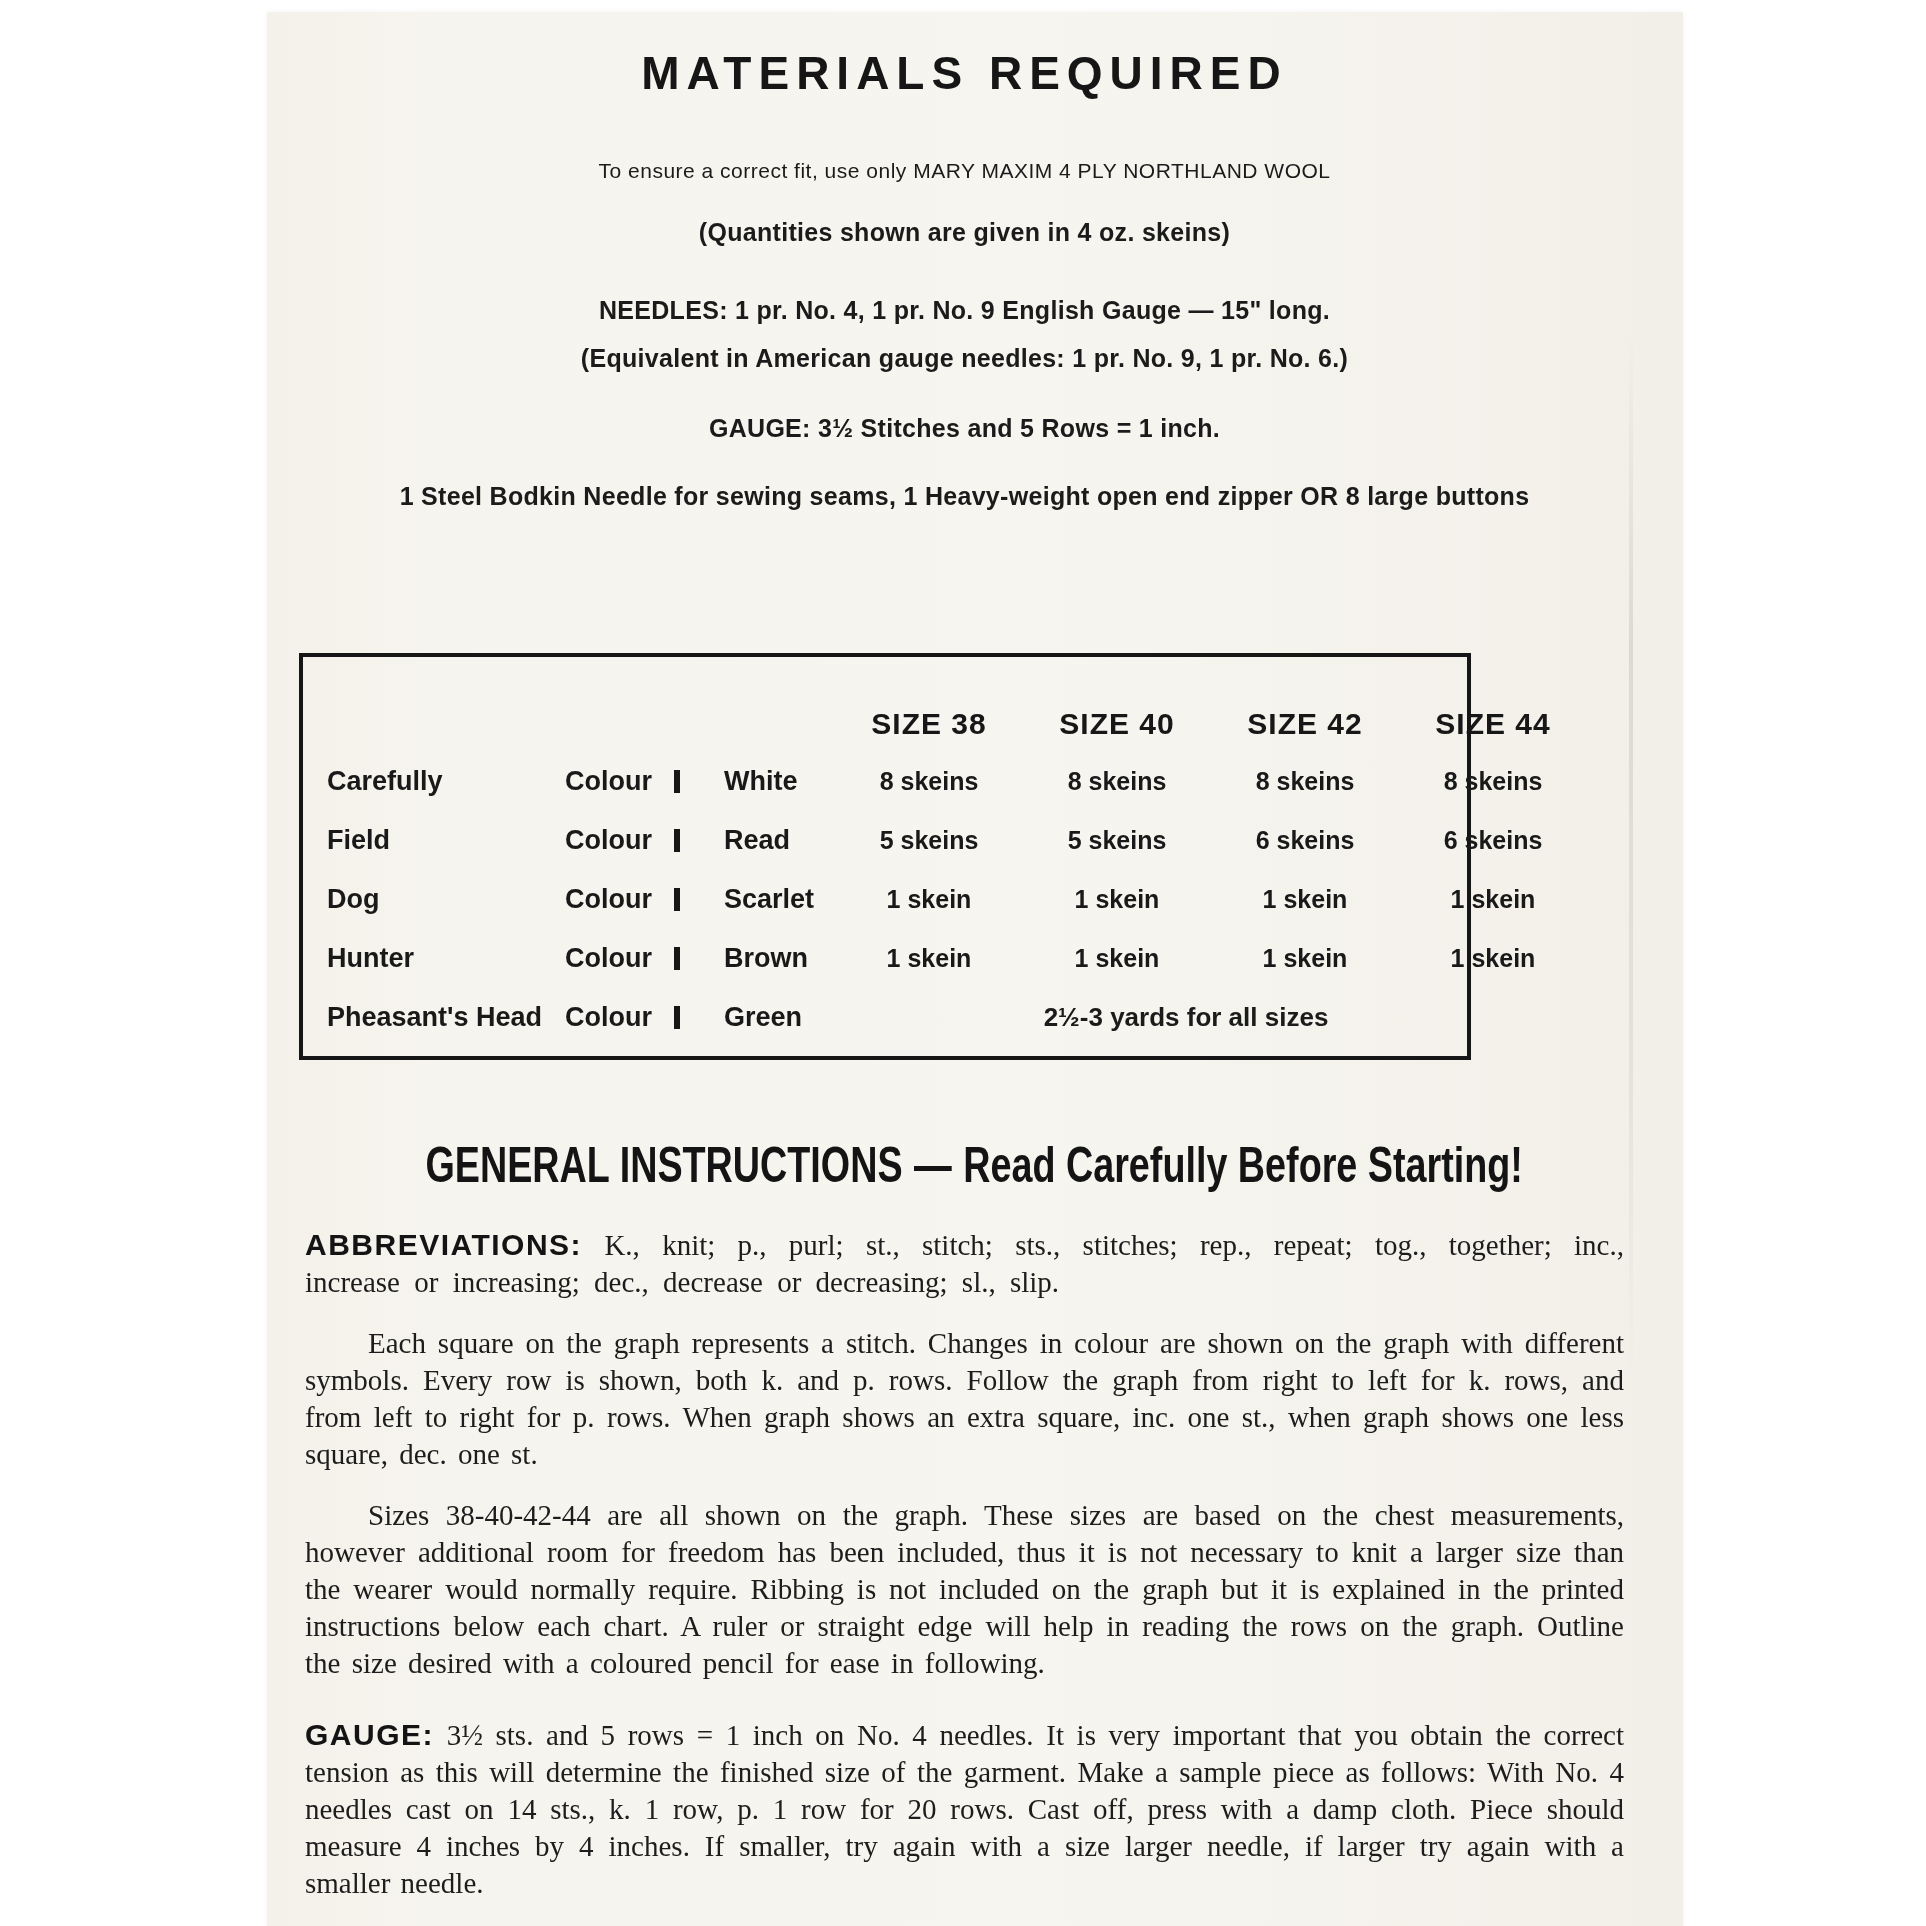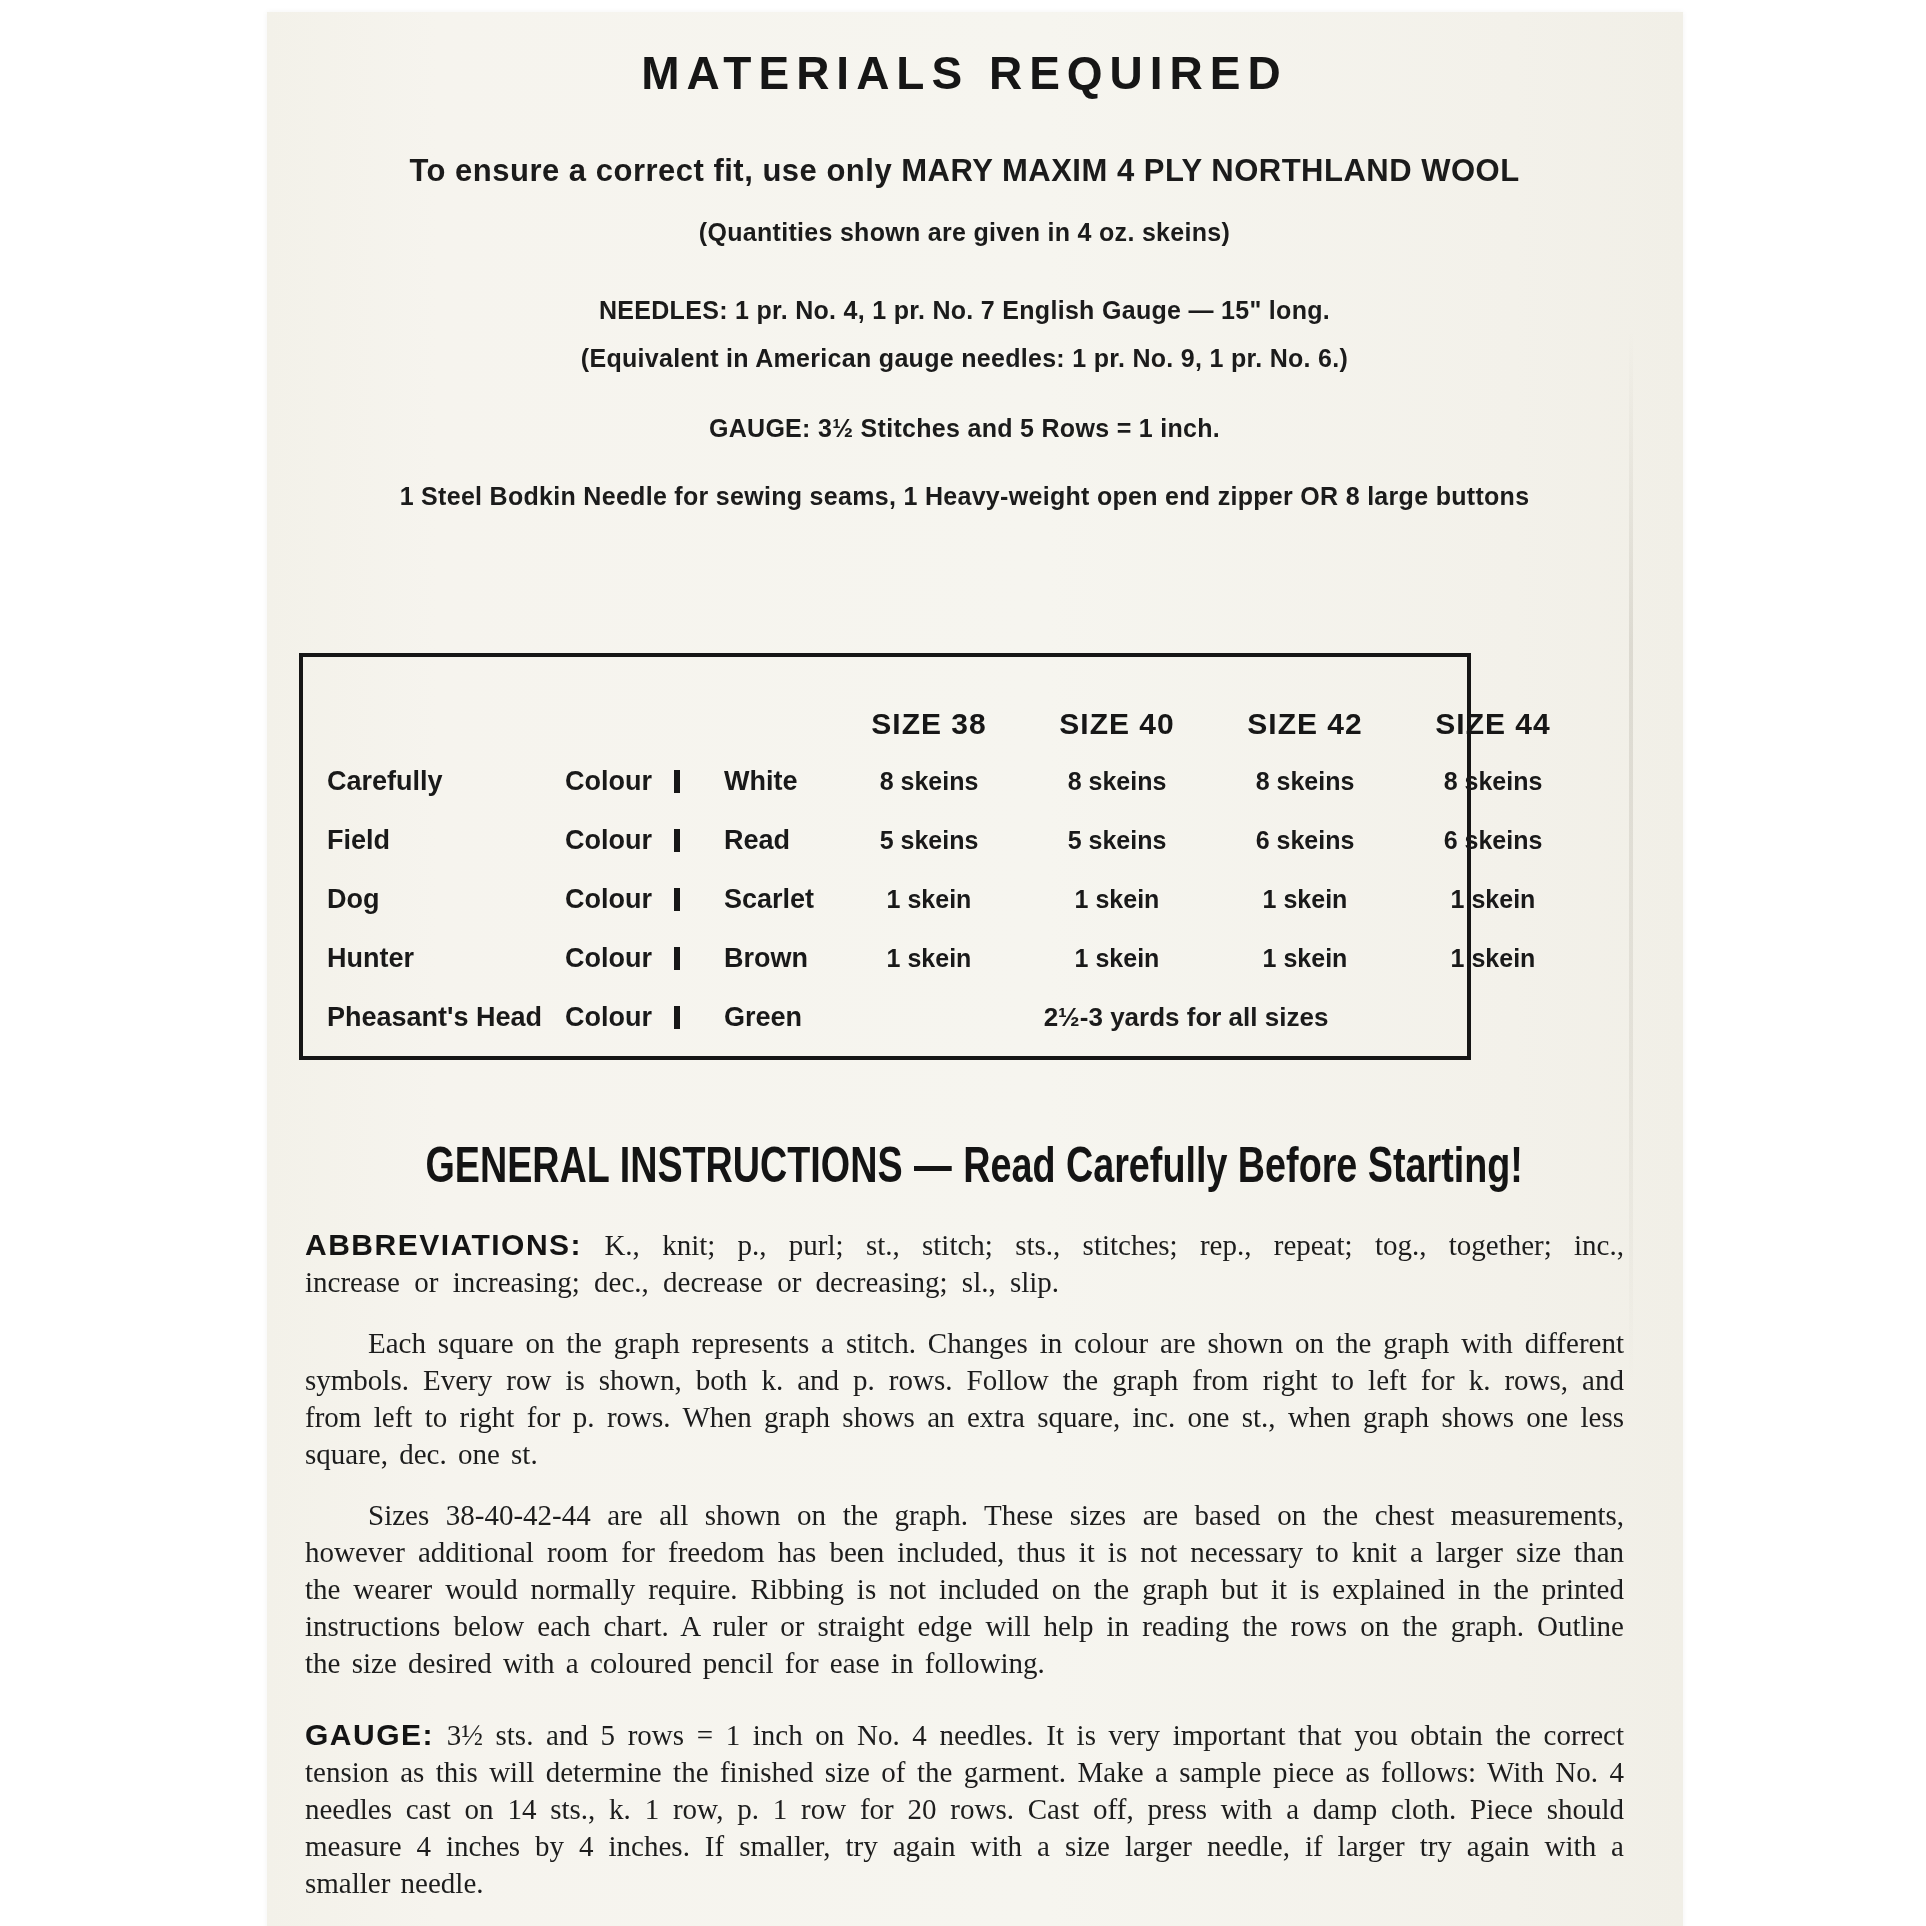--- a/index.html
+++ b/index.html
@@ -24,21 +24,21 @@
   }
   .content{position:absolute;left:38px;top:0;width:1319px;}
 
   
   .title{
     margin:36px 0 0;text-align:center;
     font-size:46px;font-weight:700;letter-spacing:7px;line-height:51px;color:#161616;
   }
   .lead{
     margin:53px 0 0;text-align:center;
-    font-size:31px;font-weight:700;letter-spacing:0.5px;line-height:38px;
+    font-size:21px;font-weight:400;letter-spacing:0.5px;line-height:38px;
   }
   .subline{text-align:center;font-weight:700;font-size:25px;line-height:32px;letter-spacing:0.3px;}
   .m-quant{margin:26px 0 0;}
   .m-needles{margin:46px 0 0;}
   .m-equiv{margin:16px 0 0;}
   .m-gauge{margin:38px 0 0;}
   .m-notions{margin:36px 0 0;text-align:center;}
 
   
   .mat-table{
@@ -94,21 +94,21 @@
 <body>
 
 <div class="canvas">
   <div class="page">
     <div class="content">
 
       <h1 class="title">MATERIALS REQUIRED</h1>
 
       <p class="lead">To ensure a correct fit, use only MARY MAXIM 4 PLY NORTHLAND WOOL</p>
       <p class="subline m-quant">(Quantities shown are given in 4 oz. skeins)</p>
-      <p class="subline m-needles">NEEDLES: 1 pr. No. 4, 1 pr. No. 7 English Gauge — 15" long.</p>
+      <p class="subline m-needles">NEEDLES: 1 pr. No. 4, 1 pr. No. 9 English Gauge — 15" long.</p>
       <p class="subline m-equiv">(Equivalent in American gauge needles: 1 pr. No. 9, 1 pr. No. 6.)</p>
       <p class="subline m-gauge">GAUGE: 3½ Stitches and 5 Rows = 1 inch.</p>
       <p class="subline m-notions">1 Steel Bodkin Needle for sewing seams, 1 Heavy-weight open end zipper OR 8 large buttons</p>
 
       <div class="mat-table" id="mat-table">
           <div class="t-row t-head">
             <div></div>
             <div></div>
             <div></div>
             <div></div>

